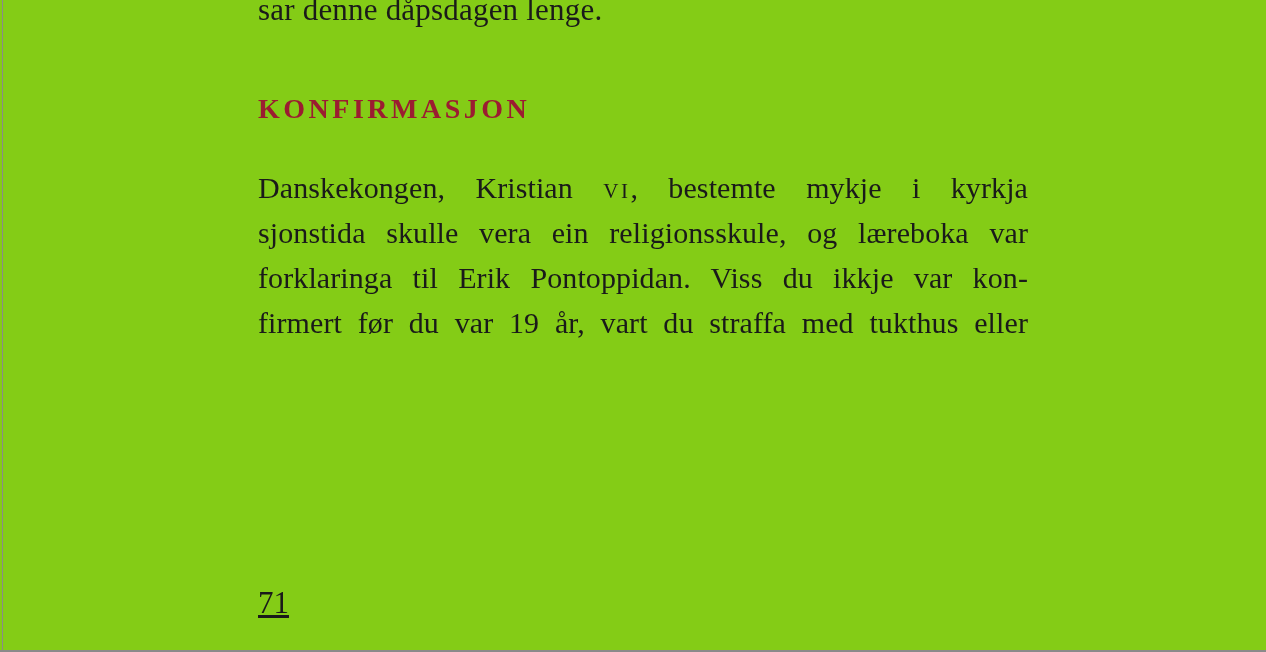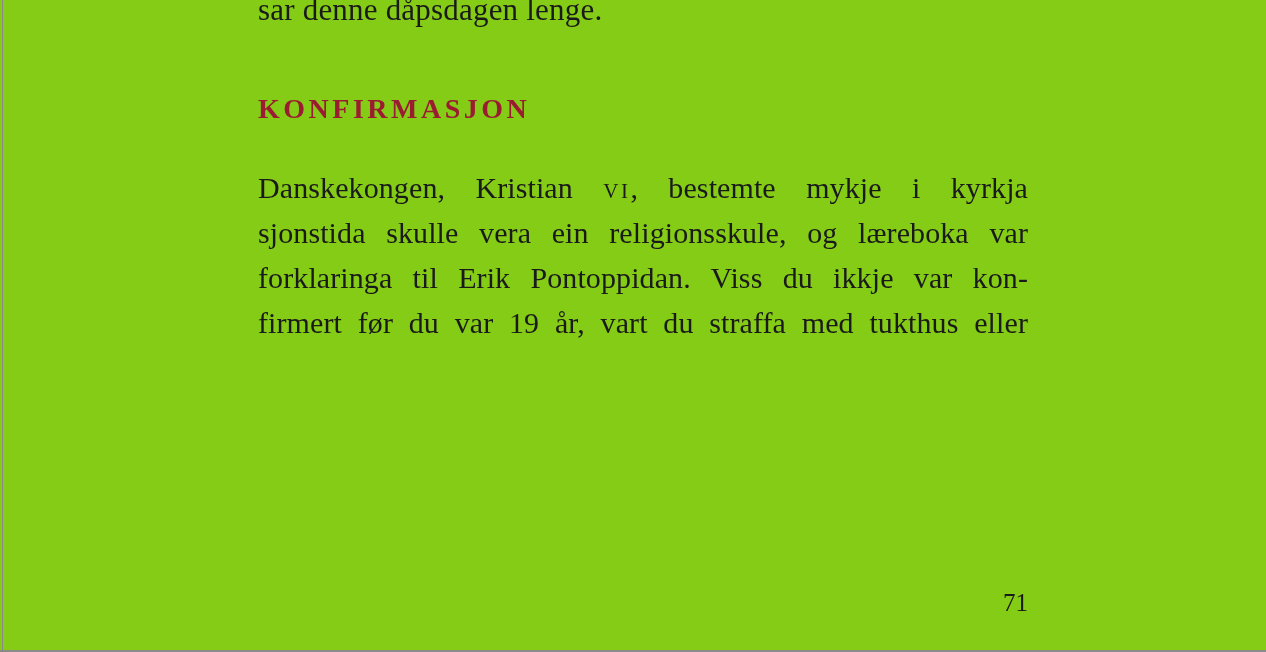--- a/index.html
+++ b/index.html
@@ -67,23 +67,24 @@
   }
   .sc {
     font-variant: small-caps;
     letter-spacing: 2.5px;
   }
   .folio {
     position: absolute;
     left: 258px;
     top: 590px;
     width: 770px;
-    text-align: right;
-    font-size: 25px;
+    text-align: left;
+    font-size: 31px;
     line-height: 25px;
+    text-decoration: underline;
   }
 </style>
 </head>
 <body>
 
 <div class="page" style="background: #84cc16; color: rgb(26, 26, 26);">
   <div class="edge-left" style="background: rgb(138, 138, 138);"></div>
   <div class="edge-bottom" style="background: rgb(138, 138, 138);"></div>
 
   <div class="top-fragment">sar denne dåpsdagen lenge.</div>

